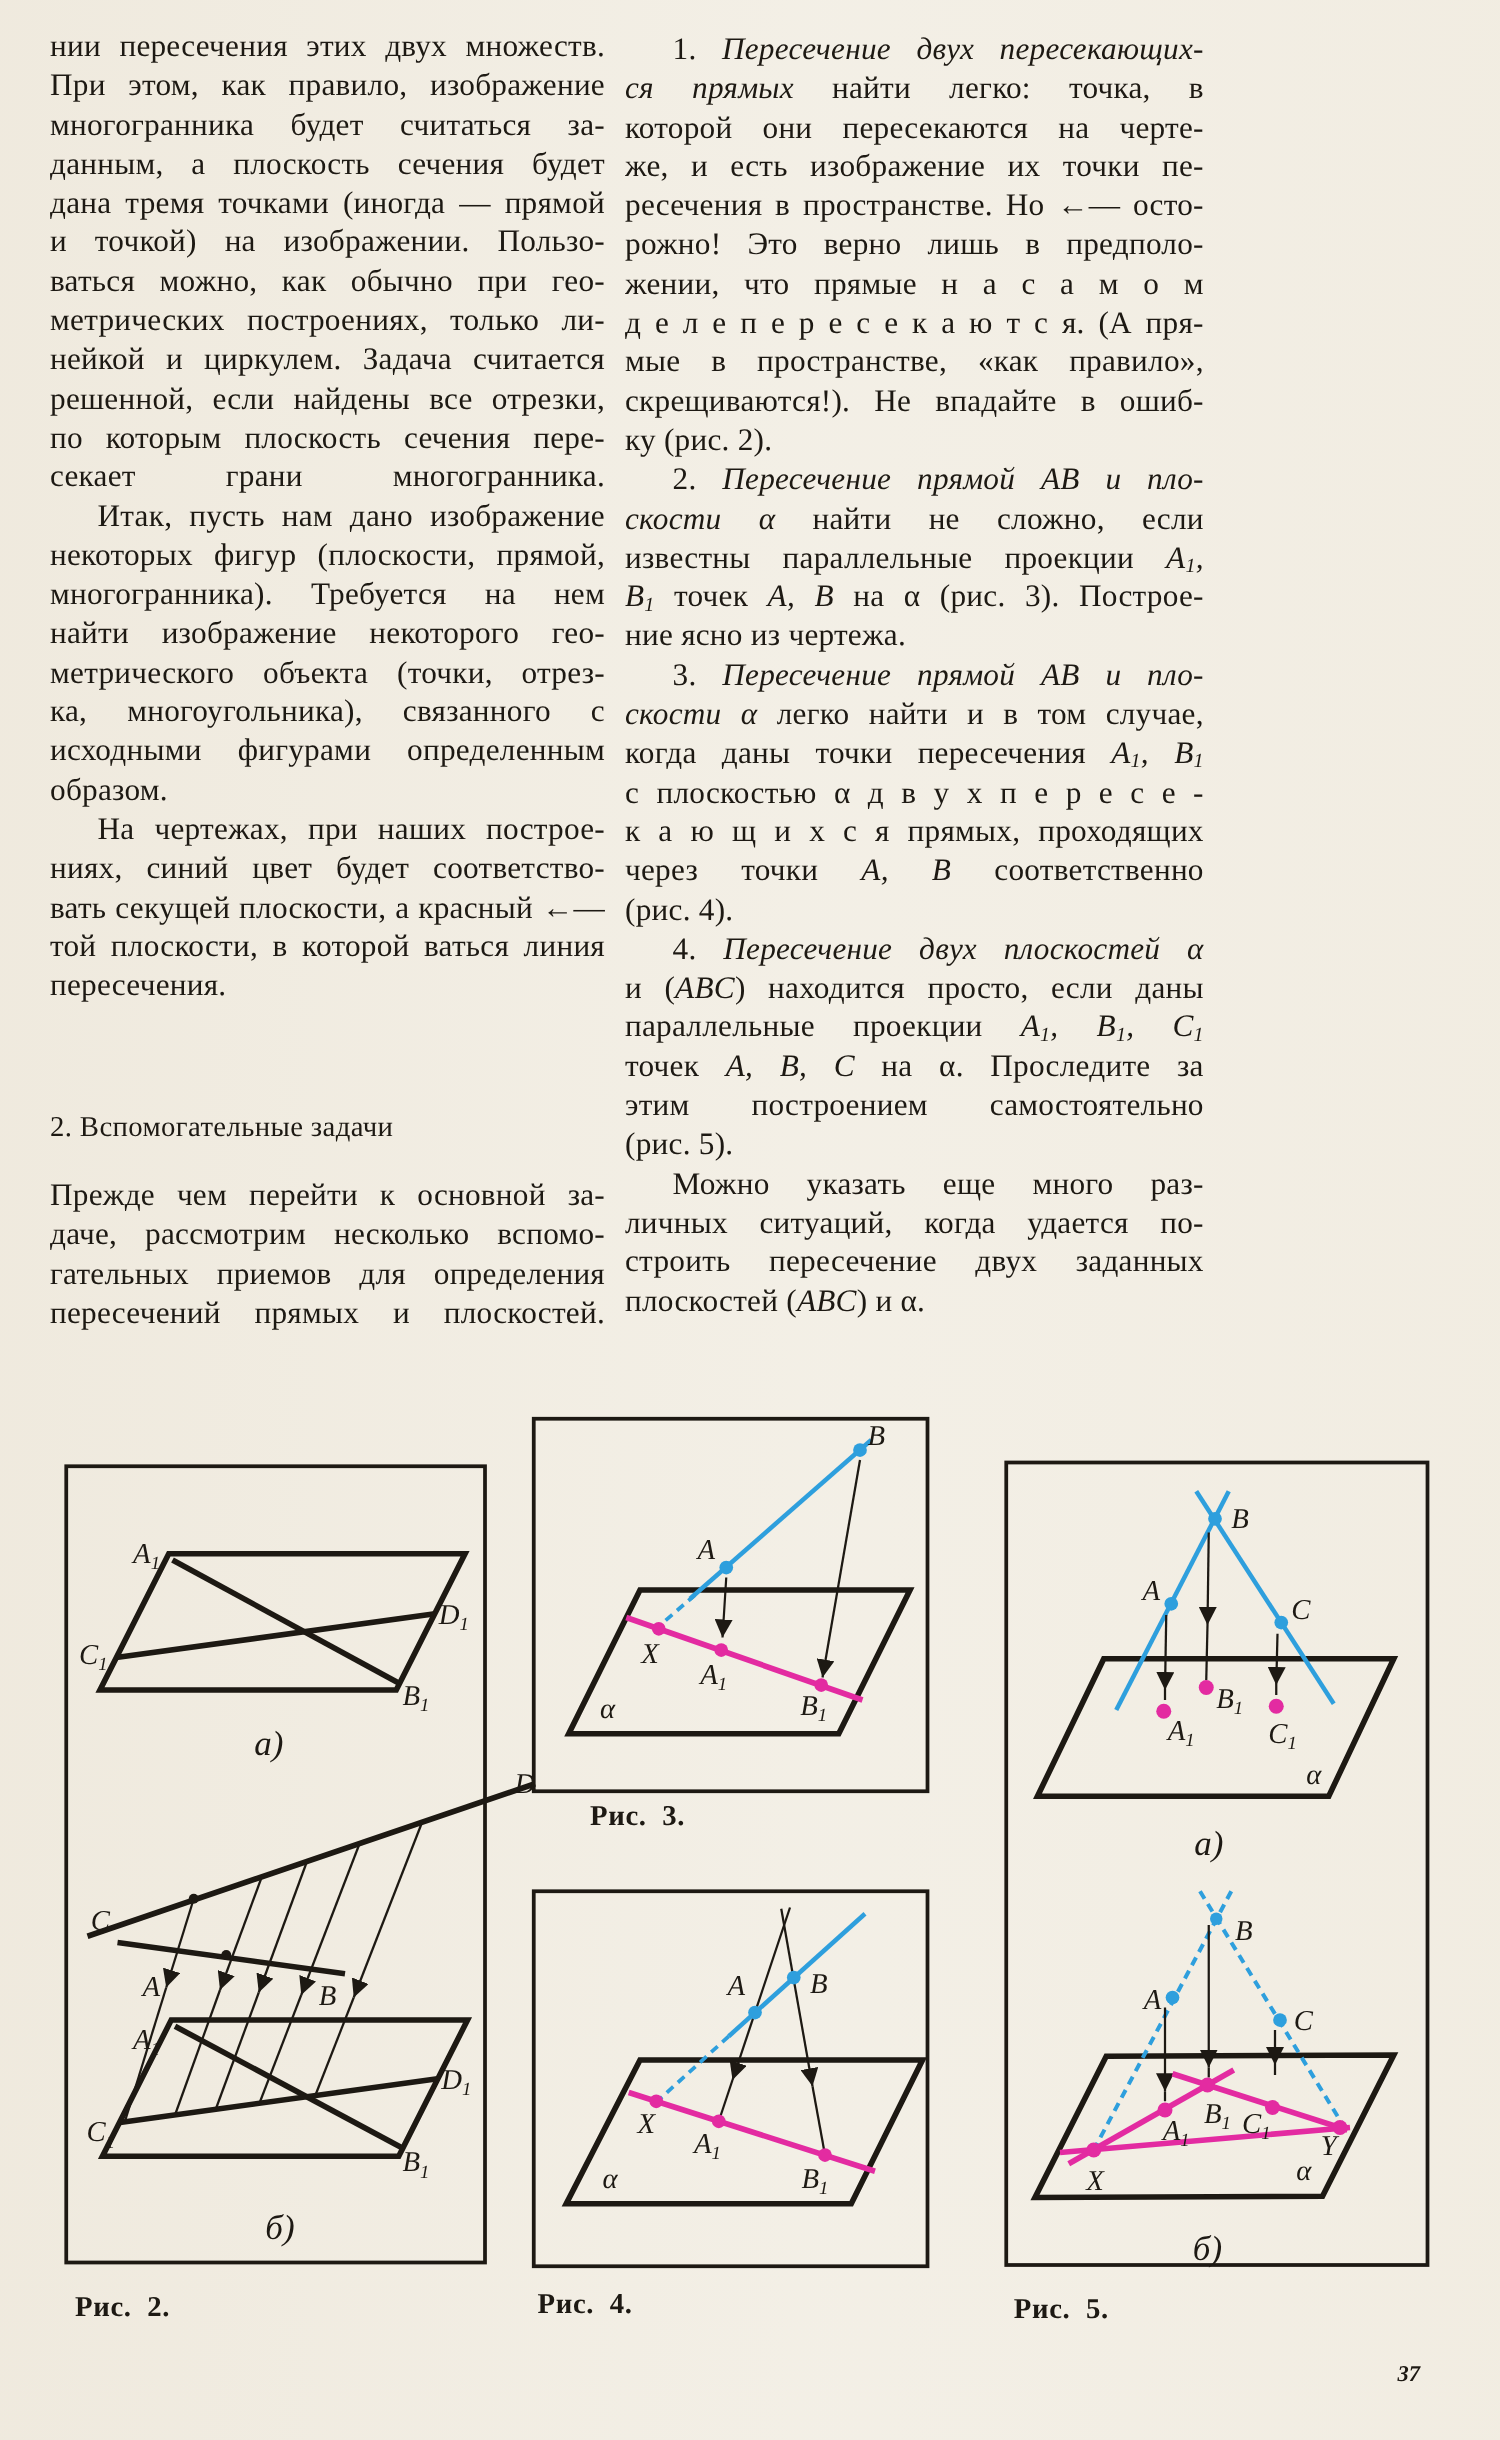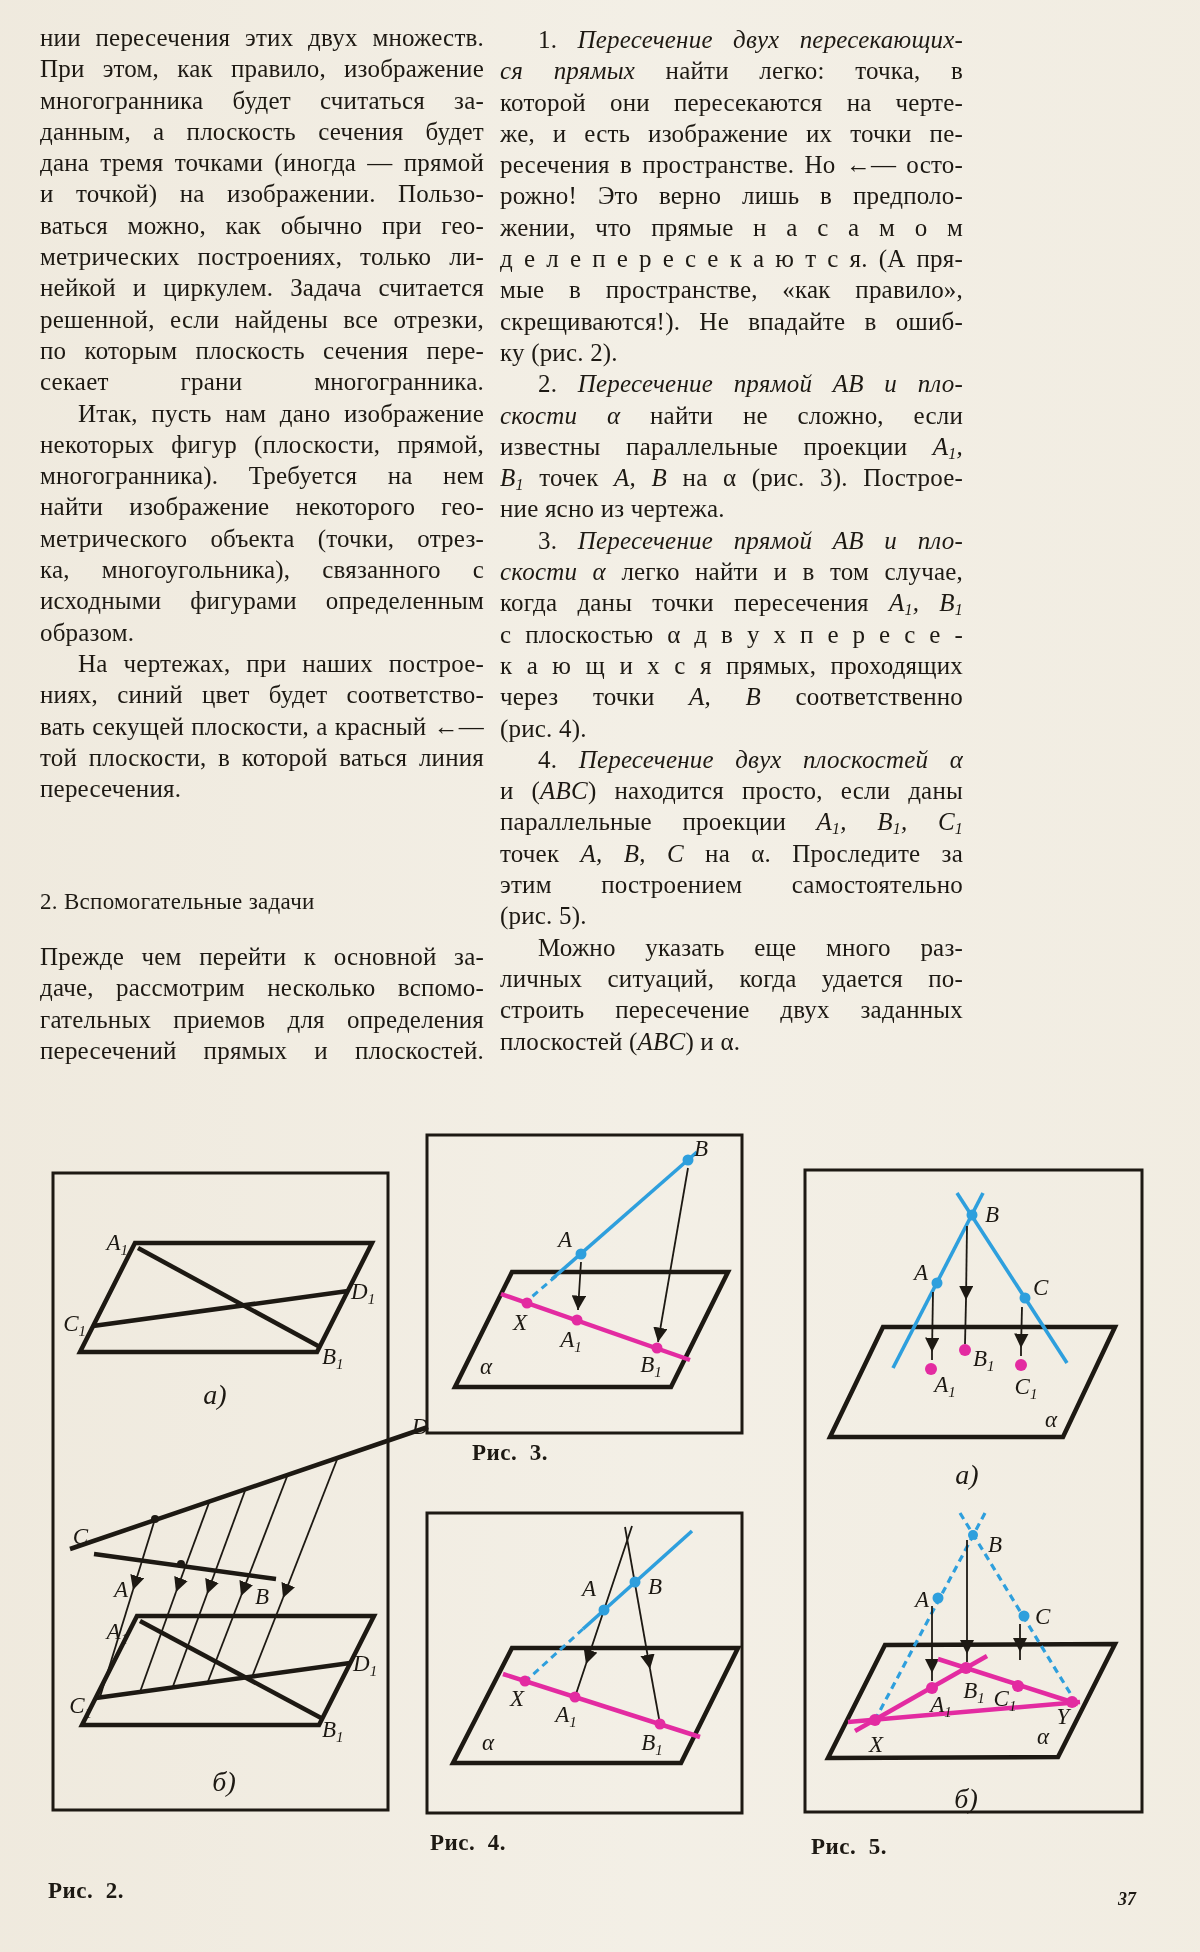--- a/index.html
+++ b/index.html
@@ -156,21 +156,21 @@
       <text x="420" y="1434" text-anchor="middle" class="fl">D</text>
       <text x="121" y="1597" text-anchor="middle" class="fl">A</text>
       <text x="262" y="1604" text-anchor="middle" class="fl">B</text>
       <text x="128" y="1639" text-anchor="end" class="fl"><tspan>A</tspan><tspan font-size="65%" dy="5">1</tspan></text>
       <text x="92" y="1713" text-anchor="end" class="fl"><tspan>C</tspan><tspan font-size="65%" dy="5">1</tspan></text>
       <text x="322" y="1737" class="fl"><tspan>B</tspan><tspan font-size="65%" dy="5">1</tspan></text>
       <text x="353" y="1671" class="fl"><tspan>D</tspan><tspan font-size="65%" dy="5">1</tspan></text>
       <text x="224" y="1791" text-anchor="middle" class="sublbl">б)</text>
     </g>
   </svg>
-  <div class="cap" style="left:48px;top:1833px;margin-top:45px;">Рис.  2.</div>
+  <div class="cap" style="left:60px;top:1833px;">Рис.  2.</div>
 
   <svg class="figsvg" style="left:419px;top:1127px;" width="331" height="314" viewBox="419 1127 331 314">
     <rect x="427" y="1135" width="315" height="298" class="kst bord"></rect>
     <path d="M512,1272 L728,1272 L671,1387 L455,1387 Z" class="kst thick"></path>
     <path d="M501,1294 L690,1360" class="mg thick"></path>
     <path d="M697,1152 L552,1279" class="bl thick" style="stroke-width:3.6"></path>
     <path d="M556,1276 L527,1301" class="bl dsh" style="stroke-width:3"></path>
     <path d="M581,1262 L578,1310" class="kst thin" marker-end="url(#ah)"></path>
     <path d="M688,1168 L658,1342" class="kst thin" marker-end="url(#ah)"></path>
     <circle cx="581" cy="1254" r="5.5" class="bld"></circle>

